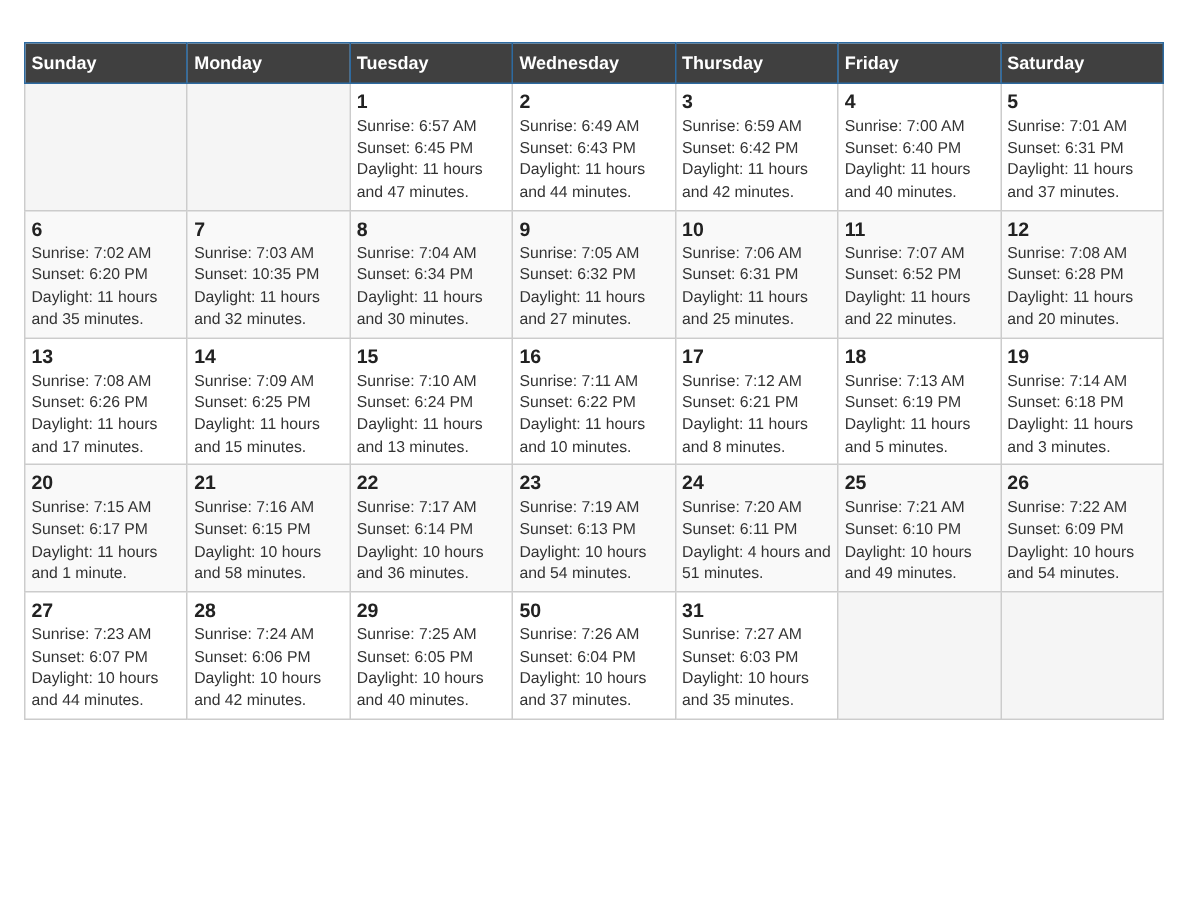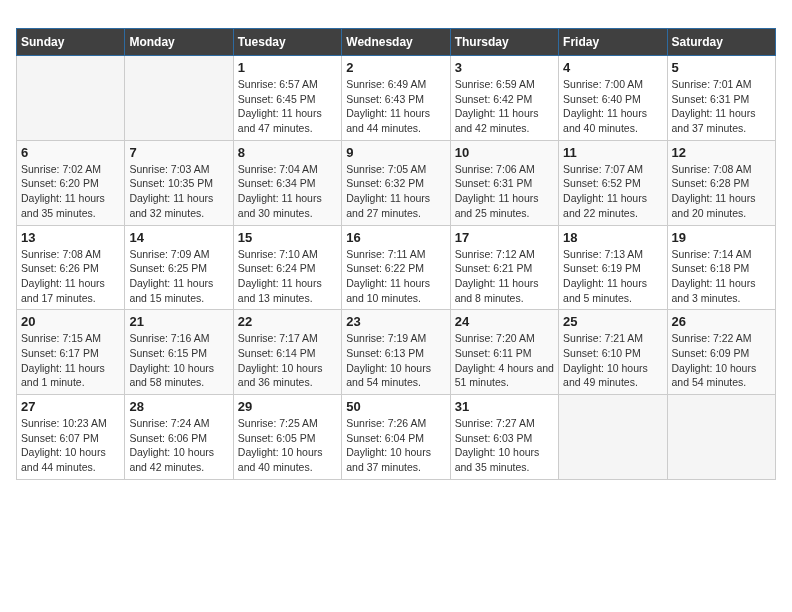--- a/index.html
+++ b/index.html
@@ -212,21 +212,21 @@
           <div class="day-info"><span>Sunrise: 7:21 AM</span><br><span>Sunset: 6:10 PM</span><br><span>Daylight: 10 hours and 49 minutes.</span></div>
         </td>
         <td>
           <span class="day-number">26</span>
           <div class="day-info"><span>Sunrise: 7:22 AM</span><br><span>Sunset: 6:09 PM</span><br><span>Daylight: 10 hours and 54 minutes.</span></div>
         </td>
       </tr>
       <tr>
         <td>
           <span class="day-number">27</span>
-          <div class="day-info"><span>Sunrise: 10:23 AM</span><br><span>Sunset: 6:07 PM</span><br><span>Daylight: 10 hours and 44 minutes.</span></div>
+          <div class="day-info"><span>Sunrise: 7:23 AM</span><br><span>Sunset: 6:07 PM</span><br><span>Daylight: 10 hours and 44 minutes.</span></div>
         </td>
         <td>
           <span class="day-number">28</span>
           <div class="day-info"><span>Sunrise: 7:24 AM</span><br><span>Sunset: 6:06 PM</span><br><span>Daylight: 10 hours and 42 minutes.</span></div>
         </td>
         <td>
           <span class="day-number">29</span>
           <div class="day-info"><span>Sunrise: 7:25 AM</span><br><span>Sunset: 6:05 PM</span><br><span>Daylight: 10 hours and 40 minutes.</span></div>
         </td>
         <td>

